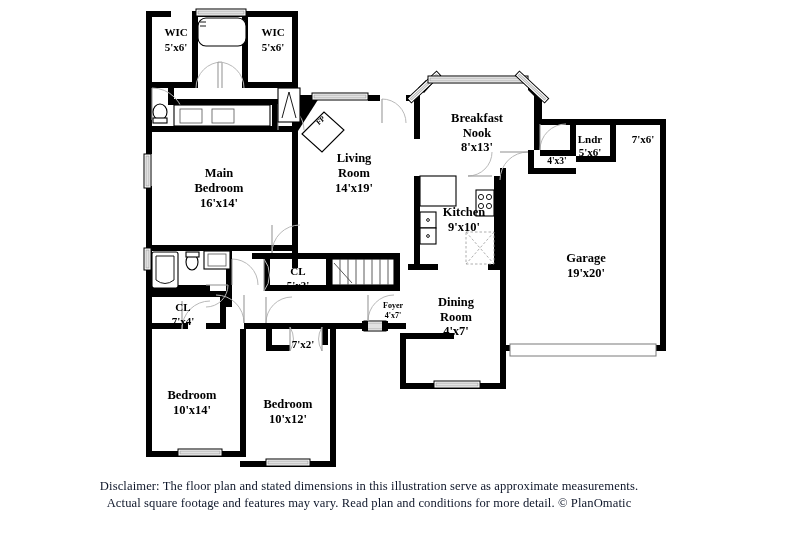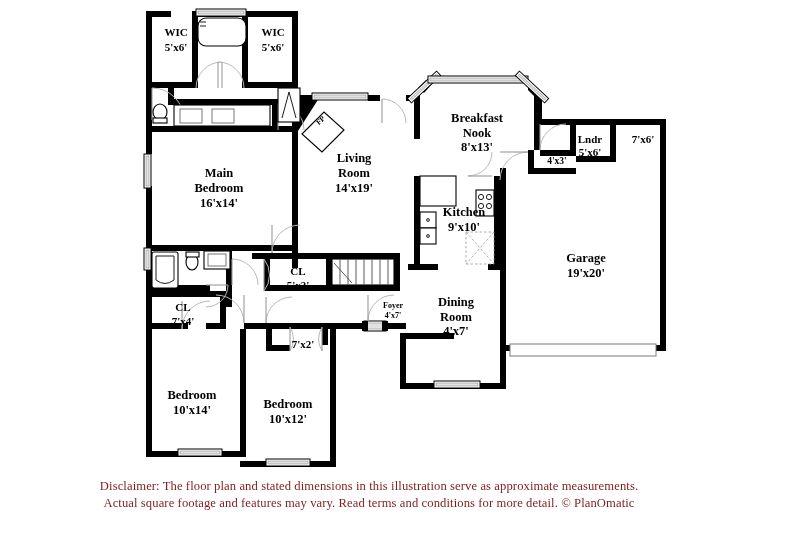--- a/index.html
+++ b/index.html
@@ -51,21 +51,21 @@
   .sz-fp { font-size: 7.5px; }
 
   #disclaimer {
     position: absolute;
     left: 0;
     top: 478px;
     width: 738px;
     text-align: center;
     font-family: "Liberation Serif", "DejaVu Serif", serif;
     font-size: 12.6px;
-    color: #7f1d1d;
+    color: #0f172a;
     line-height: 1.35;
     letter-spacing: 0.1px;
   }
   #disclaimer .line { display: block; white-space: nowrap; }
 </style>
 </head>
 <body>
 
 <div id="floorplan-root">
 
@@ -401,16 +401,16 @@
 
       <text class="rlabel sz-md" x="643" y="140">7'x6'</text>
       <text class="rlabel sz-sm" x="557" y="162">4'x3'</text>
       <text class="rlabel sz-md" x="303" y="345">7'x2'</text>
       <text class="rlabel sz-fp" x="321" y="121" transform="rotate(-41 321 121)">FP</text>
     </g>
   </svg>
 
   <div id="disclaimer">
     <span class="line">Disclaimer: The floor plan and stated dimensions in this illustration serve as approximate measurements.</span>
-    <span class="line">Actual square footage and features may vary. Read terms and conditions for more detail. © PlanOmatic</span>
+    <span class="line">Actual square footage and features may vary. Read plan and conditions for more detail. © PlanOmatic</span>
   </div>
 
 </div>
 
 </body></html>

